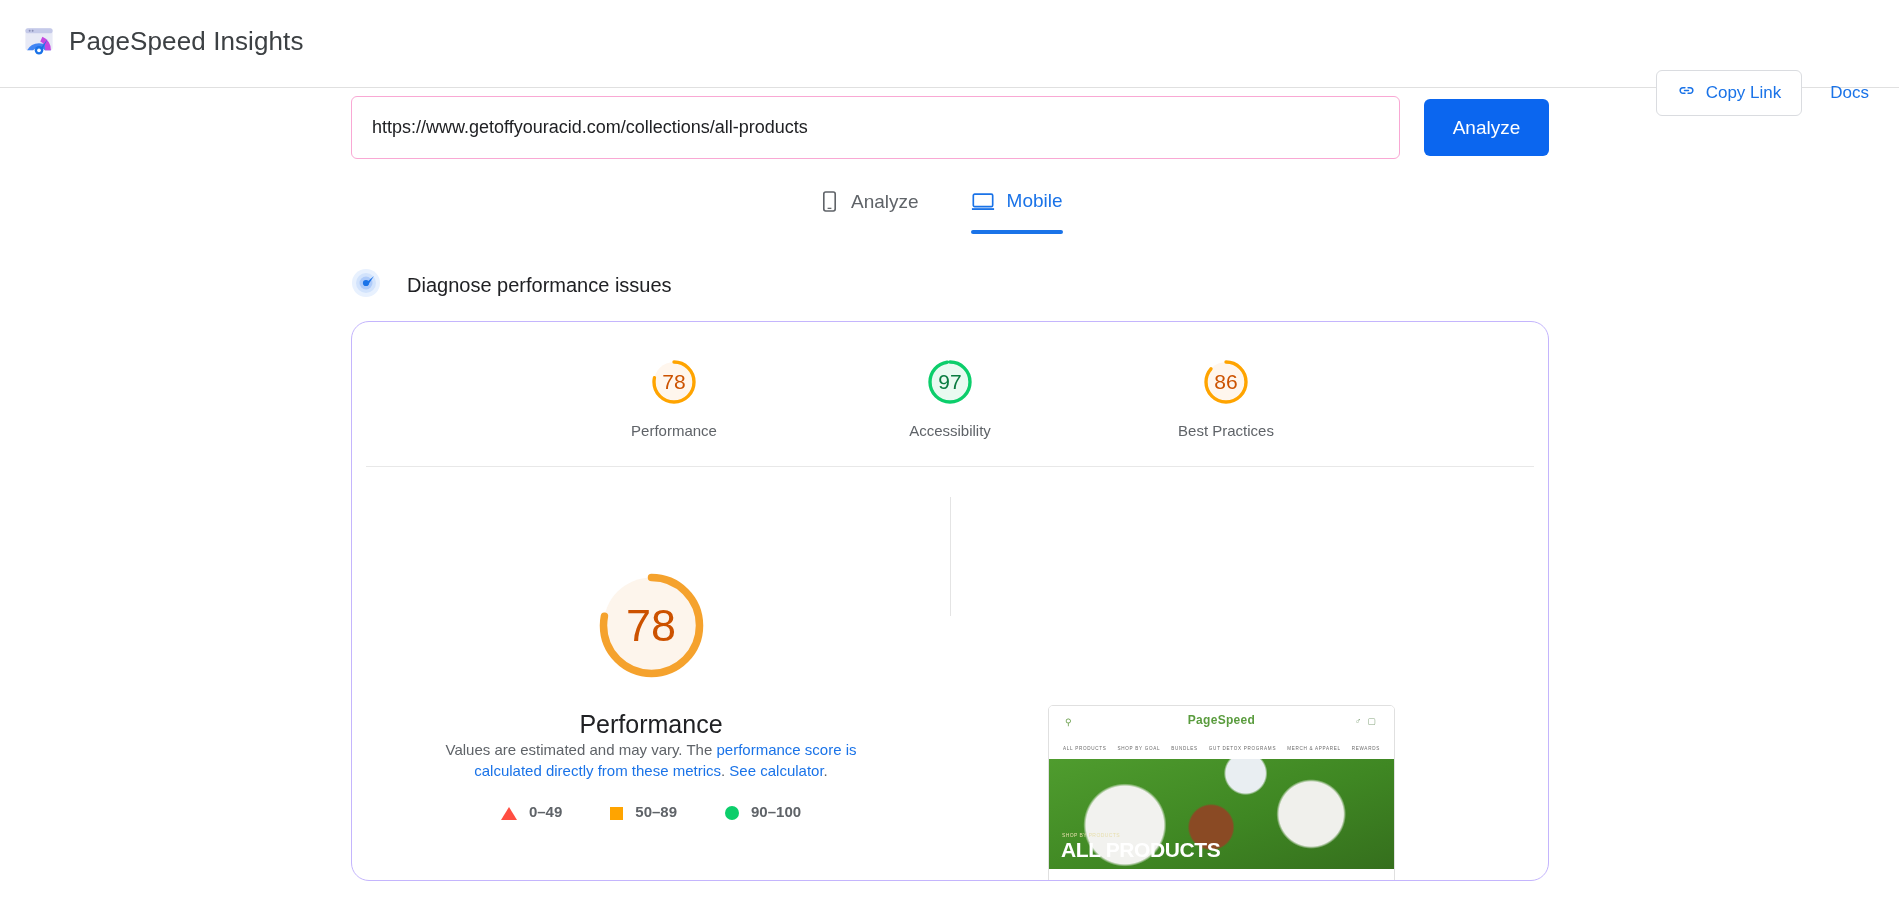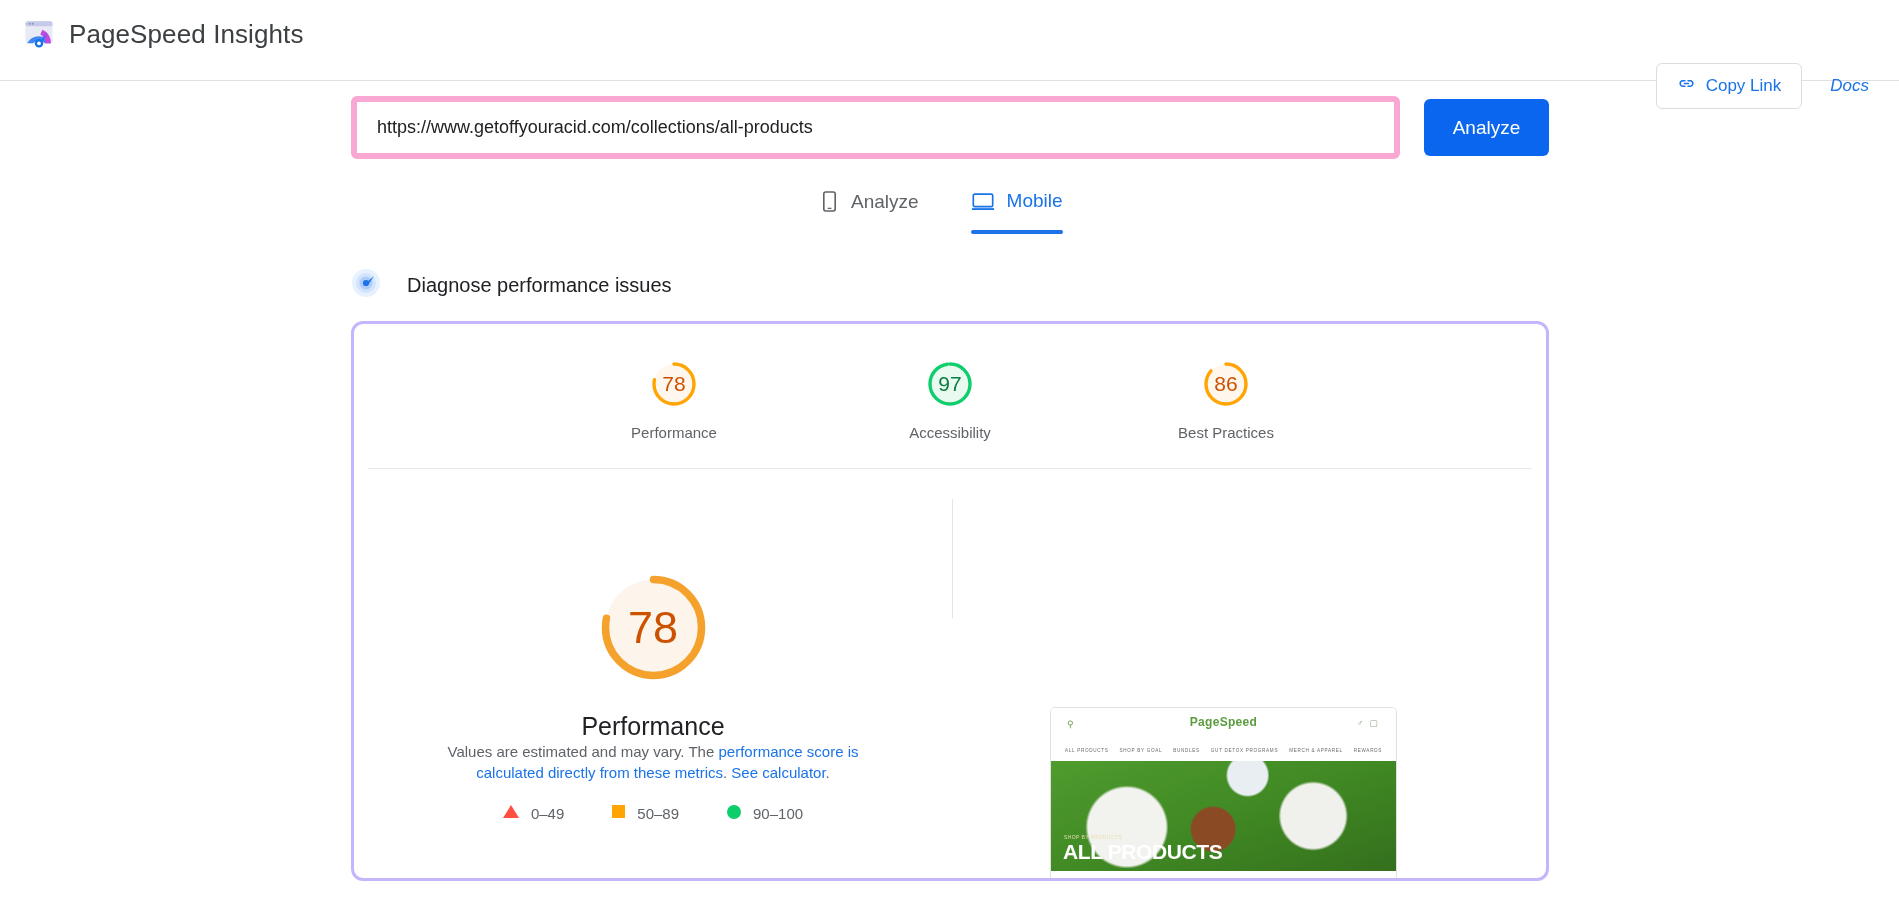--- a/index.html
+++ b/index.html
@@ -6,21 +6,21 @@
   html, body {
     margin: 0; padding: 0;
     width: 1899px; height: 905px;
     background: #ffffff;
     font-family: "Liberation Sans", sans-serif;
     overflow: hidden;
   }
 
   
   .header {
-    position: absolute; top: 0; left: 0;
+    position: absolute; top: 7px; left: 0;
     width: 1899px; height: 81px;
     border-bottom: 1px solid #e0e0e0;
     background: #fff;
   }
   .brand {
     position: absolute; left: 22px; top: 17px;
     display: flex; align-items: center; gap: 13px;
   }
   .brand-logo { width: 34px; height: 34px; display: block; }
   .brand-title {
@@ -35,32 +35,31 @@
     display: flex; align-items: center; gap: 10px;
     height: 46px; padding: 0 20px;
     border: 1px solid #dadce0; border-radius: 6px;
     background: #fff; color: #1a73e8;
     font-size: 17px; cursor: pointer;
     font-family: "Liberation Sans", sans-serif;
   }
   .docs-link {
     color: #1a73e8; font-size: 17px; text-decoration: none; cursor: pointer;
     padding: 0 6px;
-    font-style: italic;
   }
 
   
   .url-row {
     position: absolute; left: 351px; top: 96px;
     width: 1198px; height: 63px;
     display: flex; align-items: flex-start; gap: 24px;
   }
   .url-input {
     width: 1049px; height: 63px;
-    border: 6px solid #f9a8d4; border-radius: 6px;
+    border: 1px solid #f9a8d4; border-radius: 6px;
     padding: 0 20px; font-size: 18px; color: #202124;
     background: #fff; outline: none;
     font-family: "Liberation Sans", sans-serif;
   }
   .analyze-btn {
     width: 125px; height: 57px; margin-top: 3px;
     background: #0b66ef; color: #fff;
     border: none; border-radius: 6px;
     font-size: 19px; font-weight: normal; cursor: pointer;
     font-family: "Liberation Sans", sans-serif;
@@ -87,21 +86,21 @@
   .diagnose {
     position: absolute; left: 351px; top: 268px;
     display: flex; align-items: center; gap: 26px;
   }
   .diagnose-label { font-size: 20px; color: #202124; }
 
   
   .card {
     position: absolute; left: 351px; top: 321px;
     width: 1198px; height: 560px;
-    border: 3px solid #c4b5fd; border-radius: 12px;
+    border: 1px solid #c4b5fd; border-radius: 18px;
     background: #fff; overflow: hidden;
   }
   .score-row {
     display: flex; justify-content: center; align-items: flex-start;
     gap: 148px; padding-top: 34px;
   }
   .score-item { display: flex; flex-direction: column; align-items: center; width: 128px;}
   .gauge-sm { position: relative; width: 52px; height: 52px; }
   .gauge-sm .num {
     position: absolute; inset: 0;
@@ -133,21 +132,21 @@
   .perf-title { margin-top: 26px; font-size: 25px; color: #202124; }
   .perf-note {
     width: 435px; text-align: center;
     font-size: 15px; color: #5f6368; line-height: 21px;
   }
   .perf-note a { color: #1a73e8; text-decoration: none; cursor: pointer; }
   .legend {
     margin-top: 22px; display: flex; align-items: center; gap: 48px;
     font-size: 15px; color: #5f6368;
   }
-  .legend-item { display: flex; align-items: flex-start; gap: 12px; }
+  .legend-item { display: flex; align-items: flex-end; gap: 12px; font-weight: bold; }
   .sw-triangle {
     width: 0; height: 0;
     border-left: 8px solid transparent; border-right: 8px solid transparent;
     border-bottom: 13px solid #ff4e42;
   }
   .sw-square { width: 13px; height: 13px; background: #ffa400; }
   .sw-circle { width: 14px; height: 14px; border-radius: 50%; background: #0cce6b; }
 
   .v-divider {
     position: absolute; left: 598px; top: 30px;

